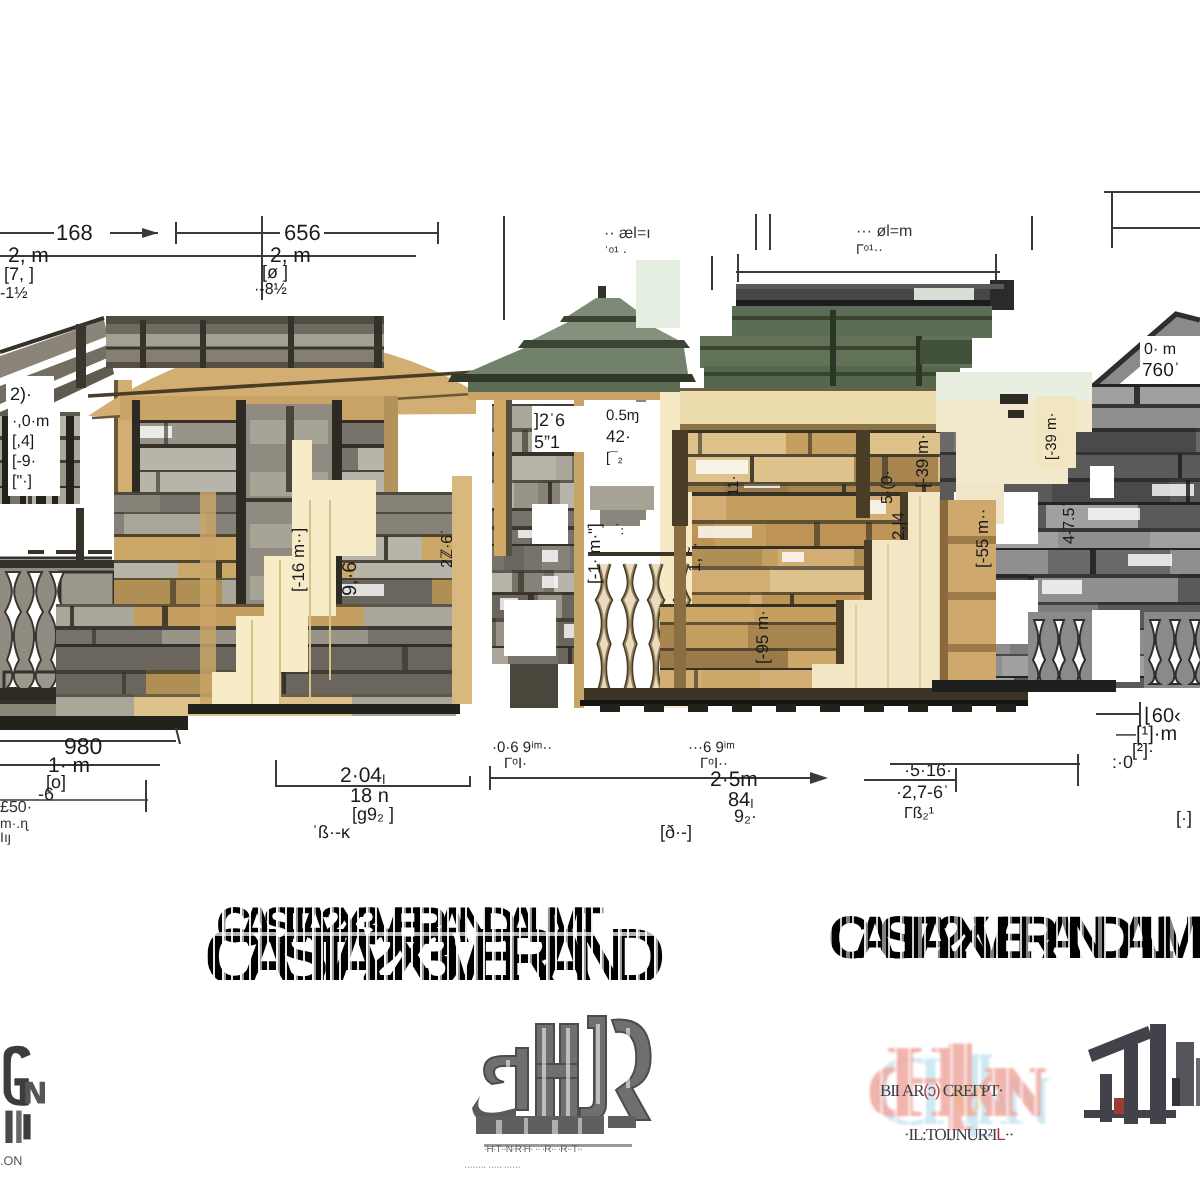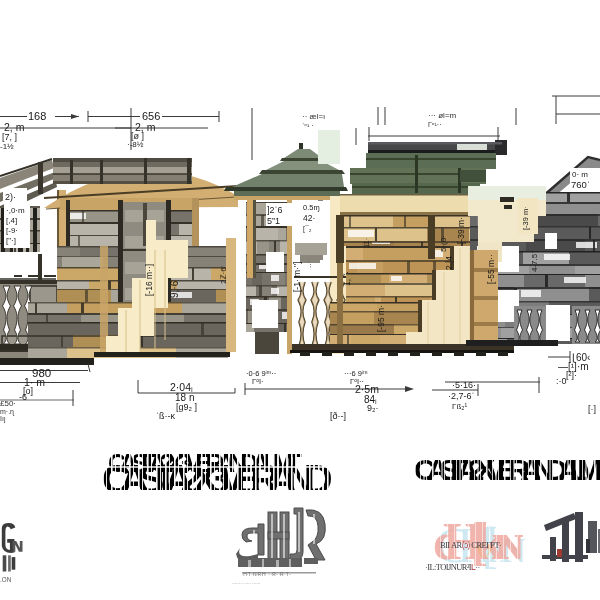--- a/index.html
+++ b/index.html
@@ -745,13 +745,13 @@
 <rect x="20" y="17" width="7" height="40"></rect>
 <rect x="8" y="32" width="6" height="24"></rect>
 <rect x="46" y="16" width="9" height="32" fill="#55555c"></rect>
 <rect x="56" y="24" width="6" height="24" fill="#6a6a72"></rect>
 <rect x="0" y="50" width="46" height="4"></rect>
 <rect x="44" y="34" width="4" height="14" fill="#33333a"></rect>
 </g>
 <rect x="15" y="44" width="5" height="8" fill="#9e3c34"></rect>
 </svg>
 
-<div style="position:absolute;left:425px;top:562px;font-size:8.5px;color:#3d3d45;letter-spacing:-0.6px;font-family:'Liberation Serif',serif;white-space:nowrap">·IL:TOIJNUR²I<span style="color:#a33">L</span>··</div>
+<div style="position:absolute;left:452px;top:562px;font-size:8.5px;color:#3d3d45;letter-spacing:-0.6px;font-family:'Liberation Serif',serif;white-space:nowrap">·IL:TOIJNUR²I<span style="color:#a33">L</span>··</div>
 <div style="position:absolute;left:440px;top:540px;font-size:8.5px;color:#3d3d45;letter-spacing:-0.6px;font-family:'Liberation Serif',serif;white-space:nowrap">BІІ AR<span style="color:#b44">(ɔ)</span> CREΓⱣT·</div>
 </body></html>

